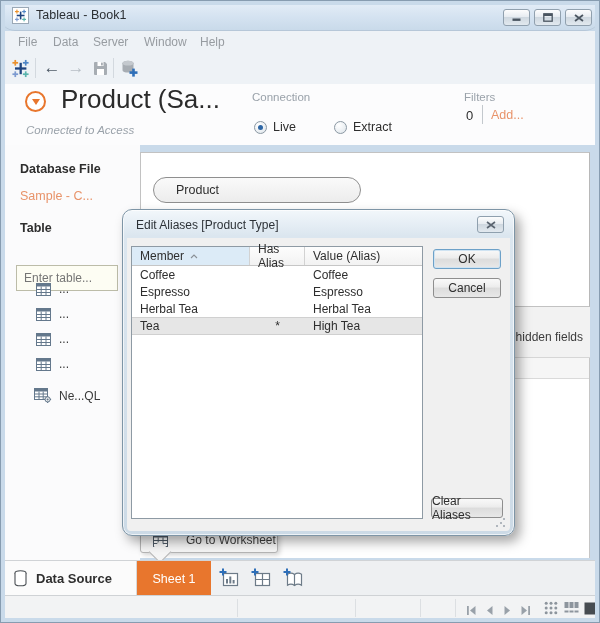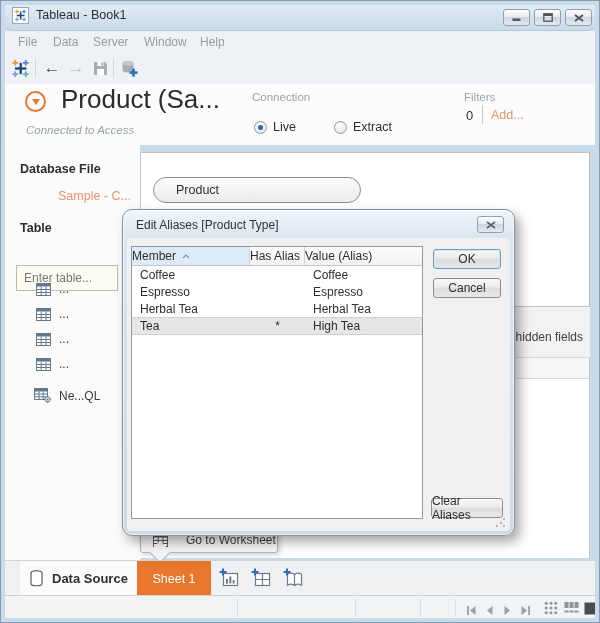--- a/index.html
+++ b/index.html
@@ -46,21 +46,21 @@
   .radio-label { font-size:12.5px; color:#2e2e2e; }
   .filters-label { position:absolute; left:460px; top:7px; font-size:11.5px; color:#9aa2aa; }
   .filters-count { position:absolute; left:462px; top:24px; font-size:13px; color:#2e2e2e; }
   .filters-sep { position:absolute; left:478px; top:21px; width:1px; height:19px; background:#c3c8cd; }
   .add-link { position:absolute; left:487px; top:24px; font-size:12.5px; color:#e8936a; }
   .conn-status { position:absolute; left:22px; top:40px; font-size:11.5px; font-style:italic; color:#9aa2aa; }
 
   
   .sidebar { position:absolute; left:4px; top:145px; width:136px; bottom:63px; background:#fbfbfc; z-index:3; }
   .sb-h { position:absolute; left:16px; font-size:12.5px; font-weight:bold; color:#2e2e2e; }
-  .sb-link { position:absolute; left:16px; font-size:12.5px; color:#e8936a;margin-left:38px; }
+  .sb-link { position:absolute; left:16px; font-size:12.5px; color:#e8936a; }
   .table-search { position:absolute; left:12px; top:100px; width:102px; height:26px;
     background:#fdfdf3; border:1px solid #bcbca8; font-size:12px; color:#8a8a8a; padding:0 7px;
     font-family:"Liberation Sans", sans-serif;margin-top:20px; }
   .sb-table { position:absolute; left:32px; display:flex; align-items:center; gap:8px; font-size:12px; color:#3a3a3a; }
   .sb-sql { position:absolute; left:30px; display:flex; align-items:center; gap:7px; font-size:12px; color:#3a3a3a; }
 
   
   .canvas { position:absolute; left:140px; top:152px; width:450px; height:155px; background:#fff;
     border:1px solid #c2c2c2; border-right:1px solid #b8b8b8; z-index:2; }
   .pill { position:absolute; left:12px; top:24px; width:208px; height:26px; border:1px solid #8f8f8f;
@@ -88,21 +88,21 @@
     background:linear-gradient(180deg,#f2f7fb 0%, #dbe6ef 26px, #ccdae6 100%);
     box-shadow: inset 0 0 0 1px rgba(255,255,255,0.65), 5px 6px 12px rgba(0,0,0,0.35); }
   .dlg-title { position:absolute; left:13px; top:8px; font-size:12px; color:#2d3237; }
   .dlg-close { position:absolute; right:10px; top:6px; width:27px; height:17px; border:1px solid #8fa0ae; border-radius:3px;
     background:linear-gradient(180deg,#fdfdfd,#e7ecf1 45%,#cfd8e0 50%,#e2e9ef);
     display:flex; align-items:center; justify-content:center; }
   .dlg-body { position:absolute; left:4px; right:4px; top:28px; bottom:4px; background:#f0f0f0; border-radius:0 0 4px 4px; }
 
   .listbox { position:absolute; left:4px; top:8px; width:292px; height:273px; background:#fff; border:1px solid #8e9aa4; }
   .lb-header { display:flex; height:19px; border-bottom:1px solid #c6c6c6; font-size:12px; color:#2e2e2e; }
-  .lb-hcell { display:flex; align-items:center; gap:6px; border-right:1px solid #d2d2d2;
+  .lb-hcell { display:flex; align-items:center; padding-left:8px; gap:6px; border-right:1px solid #d2d2d2;
     background:linear-gradient(180deg,#fdfdfd,#f2f2f2); }
   .lb-hcell.sorted { background:#dcebf7; }
   .col-member { width:118px; } .col-alias { width:55px; } .col-value { flex:1; border-right:none; }
   .lb-row { display:flex; height:17px; font-size:12px; color:#2e2e2e; align-items:center; }
   .lb-row.selected { background:#e6e6e6; border-top:1px solid #d0d0d0; border-bottom:1px solid #d0d0d0; height:18px; }
   .lb-cell { padding-left:8px; overflow:hidden; white-space:nowrap; }
   .lb-cell.member { width:118px; } .lb-cell.alias { width:55px; padding-left:0; text-align:center; } .lb-cell.value { flex:1; }
 
   .btn { position:absolute; width:68px; height:20px; border:1px solid #8e8e8e; border-radius:3px;
     background:linear-gradient(180deg,#f9f9f9,#ececec 45%,#dcdcdc 50%,#e8e8e8);
@@ -114,21 +114,21 @@
   .grip { position:absolute; right:4px; bottom:3px; width:11px; height:11px; opacity:0.55;
     background:
       radial-gradient(circle at 9px 2px, #7c8894 1px, transparent 1.4px),
       radial-gradient(circle at 9px 9px, #7c8894 1px, transparent 1.4px),
       radial-gradient(circle at 2px 9px, #7c8894 1px, transparent 1.4px),
       radial-gradient(circle at 6px 6px, #7c8894 1px, transparent 1.4px); }
 
   
   .tabsbar { position:absolute; left:4px; right:4px; top:560px; height:35px; background:#eef0f2;
     border-top:1px solid #d0d3d6; z-index:20; }
-  .tab-datasource { position:absolute; left:16px; top:0; width:133px; height:35px; background:#fbfbfb;
+  .tab-datasource { position:absolute; left:0; top:0; width:133px; height:35px; background:#fbfbfb;
     border-right:1px solid #d8d8d8; display:flex; align-items:center; gap:9px; padding-left:10px;
     font-size:13px; font-weight:bold; color:#2f2f2f; }
   .tab-sheet { position:absolute; left:133px; top:0; width:74px; height:35px; background:#e8762d;
     color:#fff; font-size:12.5px; display:flex; align-items:center; justify-content:center; }
   .tab-icon-btn { position:absolute; top:5px; width:25px; height:25px; display:flex; align-items:center; justify-content:center; }
 
   
   .statusbar { position:absolute; left:4px; right:4px; top:595px; height:24px; background:#f2f3f4;
     border-top:1px solid #cfd2d5; z-index:20; }
   .sb-sep { position:absolute; top:3px; width:1px; height:18px; background:#dcdfe2; }

